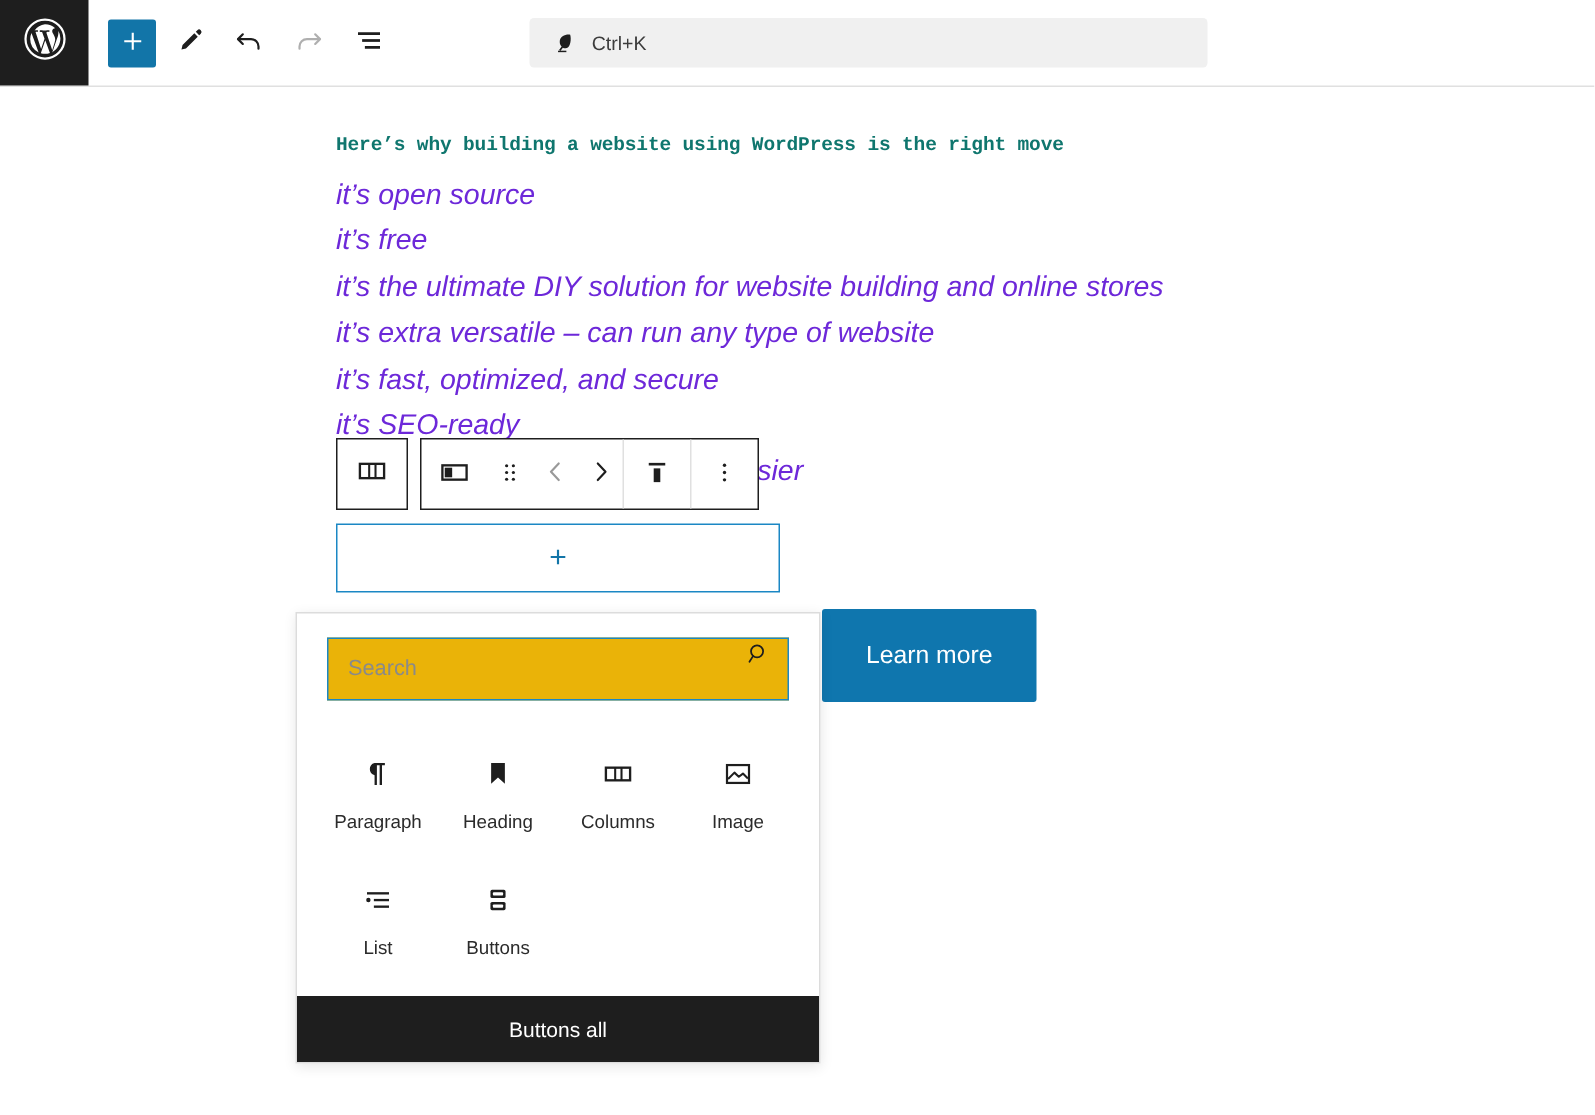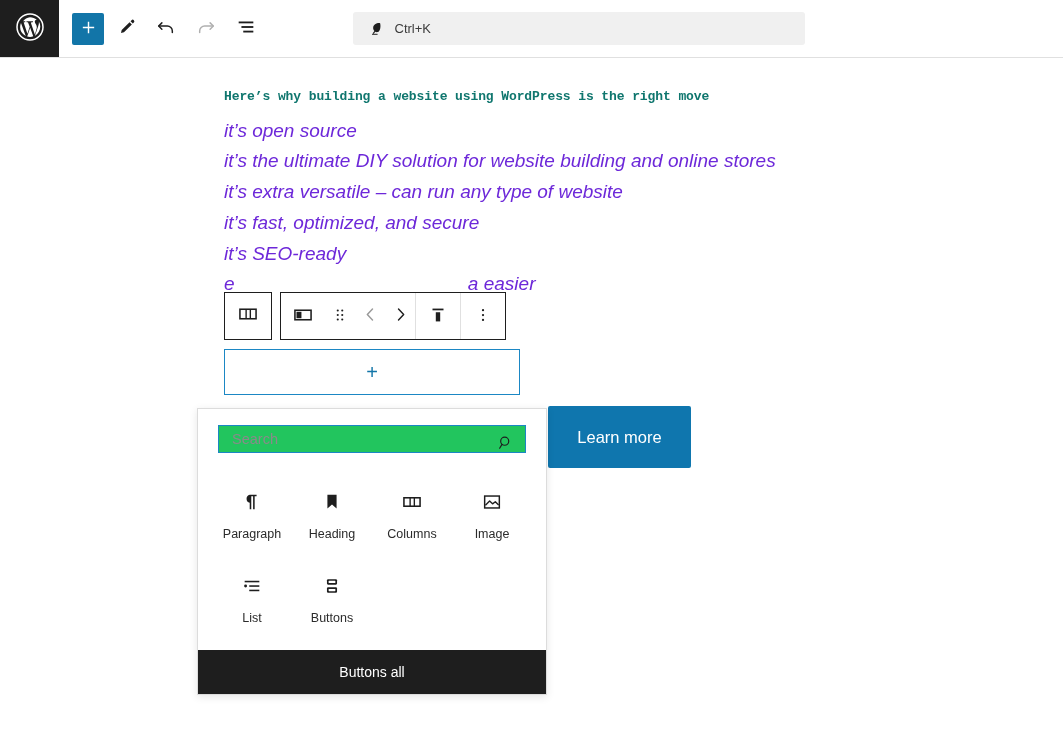--- a/index.html
+++ b/index.html
@@ -234,26 +234,26 @@
     border: 1px solid #dcdcdc;
     box-shadow: 0 2px 8px rgba(0,0,0,0.10);
     box-sizing: border-box;
     z-index: 40;
   }
   .inserter-search-area {
     padding: 16px 20px 14px 20px;
   }
   .search-field {
     position: relative;
-    height: 28px;
+    height: 42px;
     border: 1.5px solid #1b87c4;
     box-sizing: border-box;
     display: flex;
-    align-items: flex-end;
-    background: #22c55e;
+    align-items: flex-start;
+    background: #eab308;
   }
   .search-field input {
     flex: 1 1 auto;
     border: none;
     outline: none;
     background: transparent;
     font-family: "Liberation Sans", sans-serif;
     font-size: 14.5px;
     color: #1e1e1e;
     padding: 0 12px 0 13px;
@@ -383,20 +383,21 @@
   </div>
 
   <div class="header-right-spacer"></div>
 </div>
 
 <div class="canvas">
 
   <div class="content-col">
     <p class="post-heading">Here’s why building a website using WordPress is the right move</p>
     <p class="post-line">it’s open source</p>
+    <p class="post-line">it’s free</p>
     <p class="post-line">it’s the ultimate DIY solution for website building and online stores</p>
     <p class="post-line">it’s extra versatile – can run any type of website</p>
     <p class="post-line">it’s fast, optimized, and secure</p>
     <p class="post-line">it’s SEO-ready</p>
     <p class="post-line">
       <span>e</span>
       <span style="display:inline-block;width:228px"></span><span>a easier</span>
     </p>
   </div>
 

